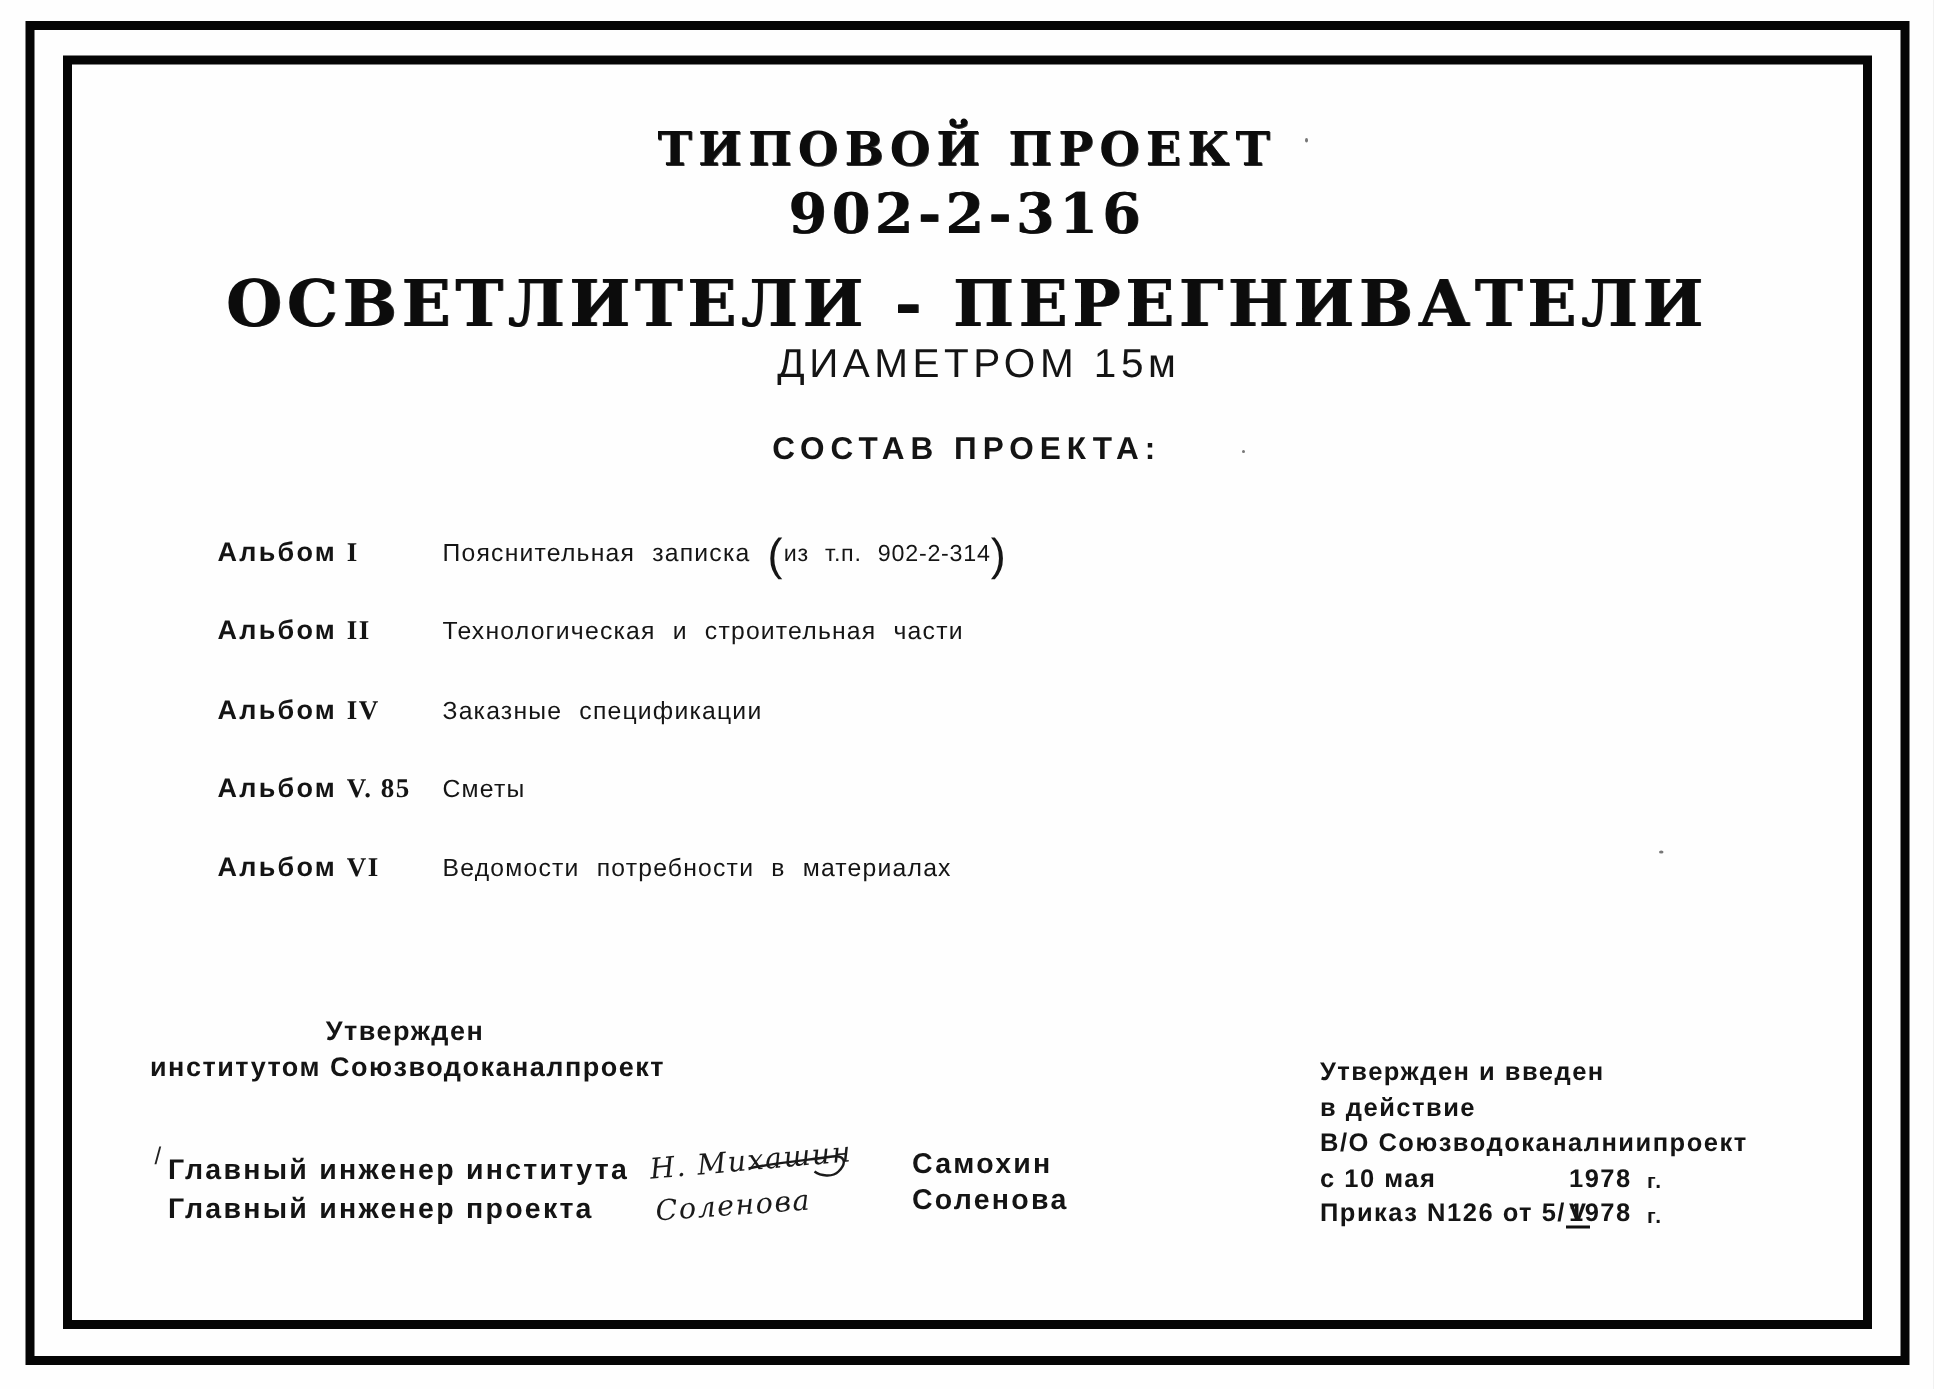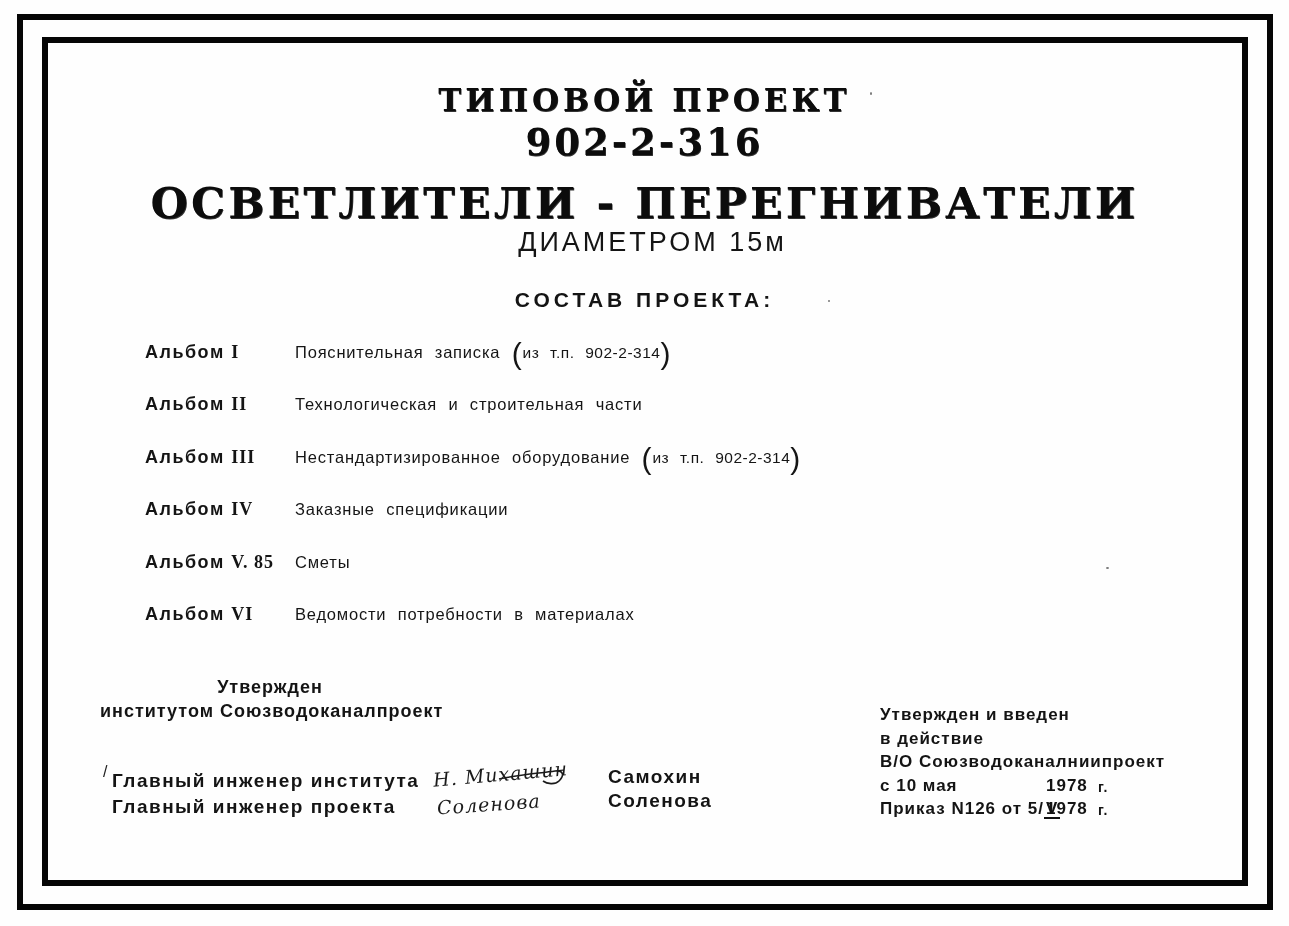--- a/index.html
+++ b/index.html
@@ -68,21 +68,21 @@
     letter-spacing: 4px;
     font-weight: 600;
     color: #141414;
   }
 
   .albums { position: absolute; left: 145px; top: 326px; }
   .album-row {
     position: relative;
     height: 52.5px;
     display: flex;
-    align-items: center;
+    align-items: flex-end;
   }
   .album-label {
     width: 150px;
     font-size: 18px;
     font-weight: 600;
     letter-spacing: 1.5px;
     color: #141414;
   }
   .album-label .roman {
     font-family: "Liberation Serif", serif;
@@ -199,30 +199,20 @@
     <div class="album-row">
       <div class="album-label">
         <span>Альбом</span>
         <span class="roman">II</span>
       </div>
       <div class="album-desc">
         <span>Технологическая  и  строительная  части</span>
       </div>
     </div>
 
-    <div class="album-row">
-      <div class="album-label">
-        <span>Альбом</span>
-        <span class="roman">III</span>
-      </div>
-      <div class="album-desc">
-        <span>Нестандартизированное   оборудование</span>
-        <span class="bigparen">(</span><span class="album-note">из т.п. 902-2-314</span><span class="bigparen">)</span>
-      </div>
-    </div>
 
     <div class="album-row">
       <div class="album-label">
         <span>Альбом</span>
         <span class="roman">IV</span>
       </div>
       <div class="album-desc">
         <span>Заказные   спецификации</span>
       </div>
     </div>

